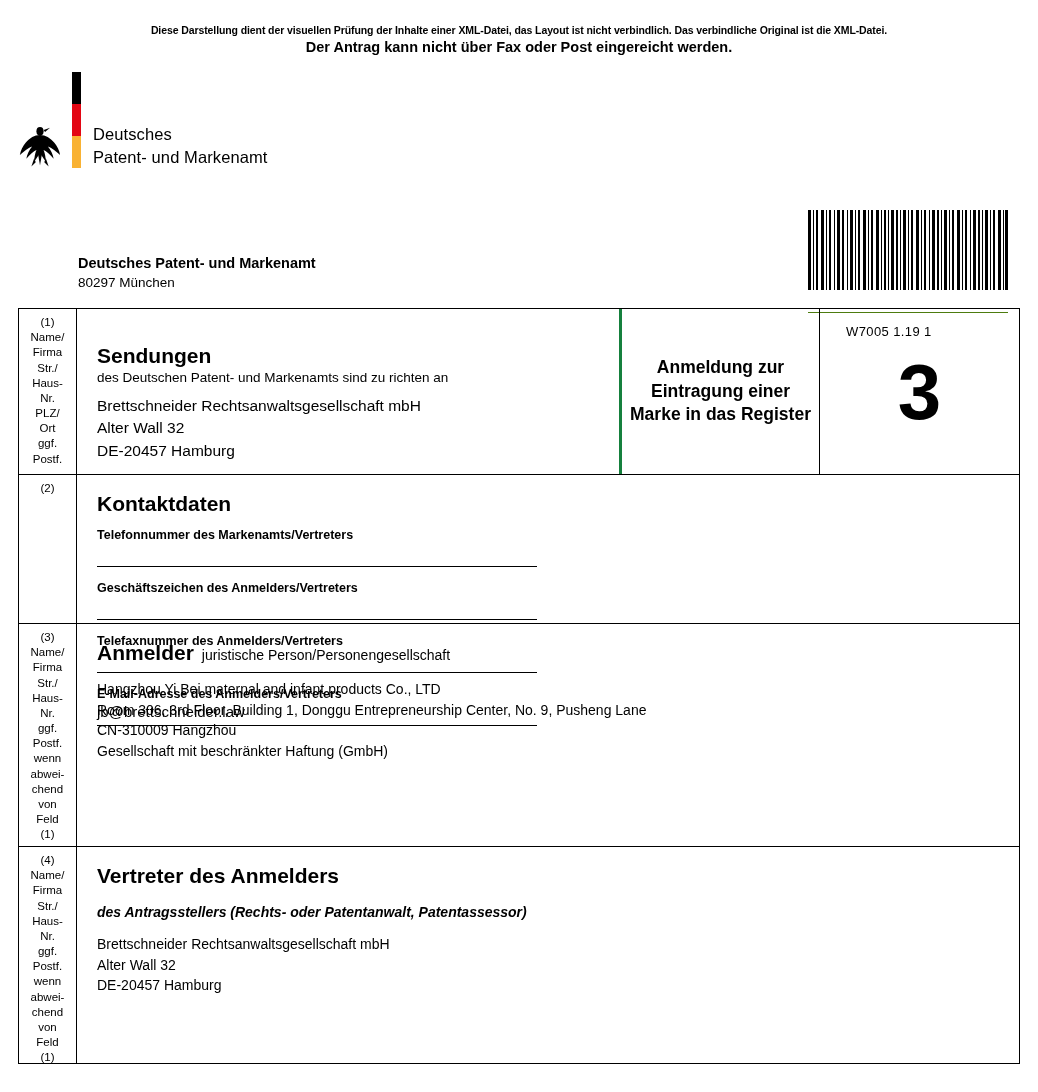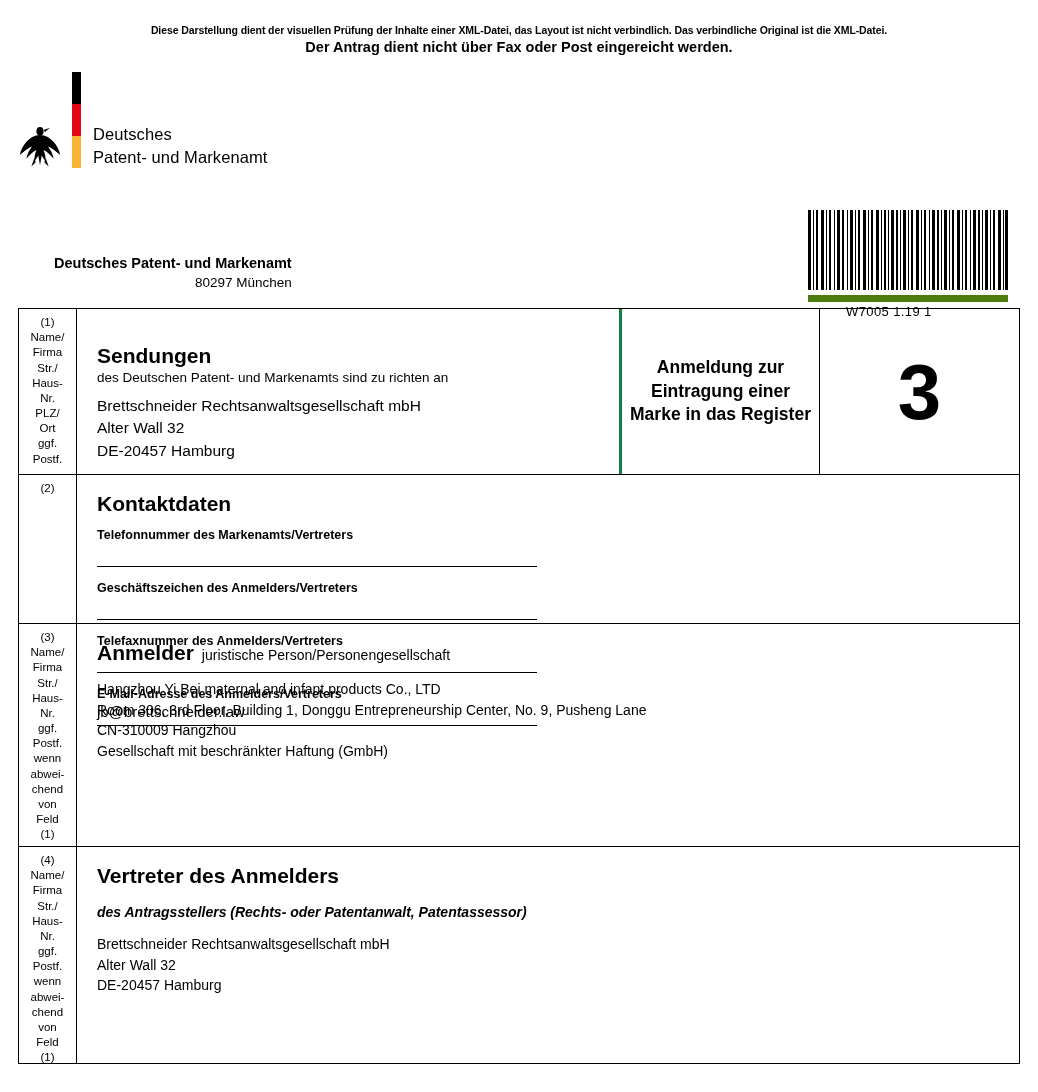--- a/index.html
+++ b/index.html
@@ -66,43 +66,42 @@
   .logo-text {
     font-size: 16.5px;
     line-height: 1.35;
     padding-top: 2px;
     letter-spacing: 0.1px;
   }
 
   
   .addr {
     position: absolute;
-    left: 54px;
+    left: 78px;
     top: 254px;
     line-height: 1.35;
-    text-align: right;
   }
   .addr-line1 { font-size: 14.5px; font-weight: bold; }
   .addr-line2 { font-size: 13.5px; }
 
   .barcode-wrap {
     position: absolute;
     left: 808px;
     top: 210px;
     width: 200px;
   }
   .barcode {
     height: 80px;
     width: 200px;
   }
   .barcode-label {
     font-size: 13px;
-    margin-top: 1px;
-    border-top: 7px solid #4d7c0f;
-    padding-top: 2px;
+    margin-top: 18px;
+    border-top: 1px solid #4d7c0f;
+    padding-top: 11px;
     padding-left: 38px;
     letter-spacing: 0.4px;
   }
 
   
   .form {
     position: absolute;
     left: 18px;
     top: 308px;
     width: 1002px;
@@ -235,21 +234,21 @@
   
   .row4 { height: 216px; }
 </style>
 </head>
 <body>
 
 <div class="page">
 
   <div class="notice">
     <div class="notice-line1">Diese Darstellung dient der visuellen Prüfung der Inhalte einer XML-Datei, das Layout ist nicht verbindlich. Das verbindliche Original ist die XML-Datei.</div>
-    <div class="notice-line2">Der Antrag dient nicht über Fax oder Post eingereicht werden.</div>
+    <div class="notice-line2">Der Antrag kann nicht über Fax oder Post eingereicht werden.</div>
   </div>
 
   <div class="logo-block">
     <svg class="eagle" viewBox="0 0 60 64">
       <g fill="#000">
         <ellipse cx="30" cy="13" rx="5" ry="6"></ellipse>
         <path d="M35 11 L44 8 L37 14 Z"></path>
         <path d="M30 18 C22 18 16 22 10 29 C6 34 3 40 2 46 C8 40 14 36 19 34 C15 39 12 45 11 51 C16 45 21 41 25 39 C23 44 22 50 22 55 C26 49 29 45 30 43 C31 45 34 49 38 55 C38 50 37 44 35 39 C39 41 44 45 49 51 C48 45 45 39 41 34 C46 36 52 40 58 46 C57 40 54 34 50 29 C44 22 38 18 30 18 Z"></path>
         <path d="M27 43 L30 60 L33 43 Z"></path>
         <path d="M22 50 L18 62 L24 56 Z"></path>

